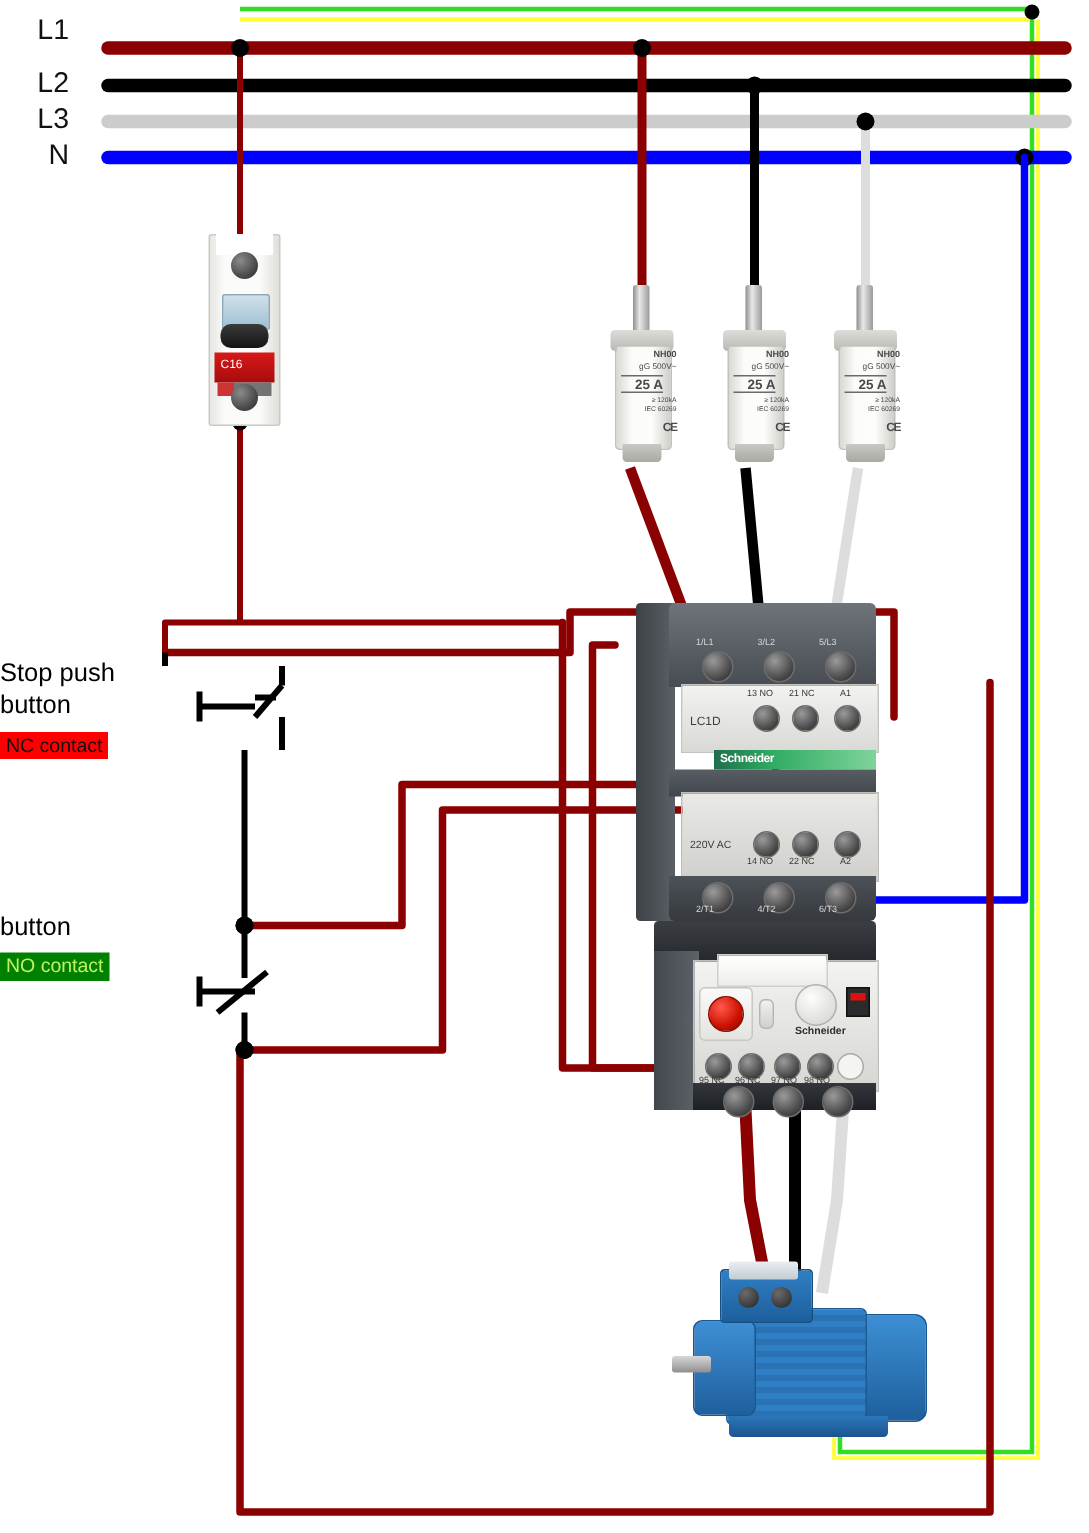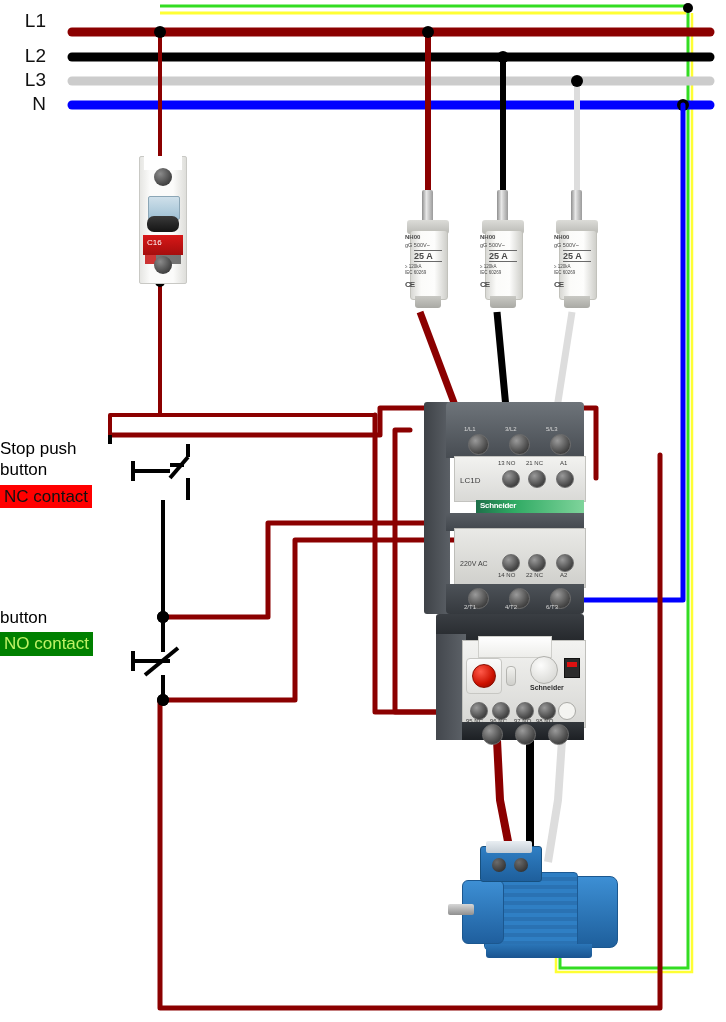--- a/index.html
+++ b/index.html
@@ -6,21 +6,21 @@
   html,body{margin:0;padding:0;background:#ffffff;}
   body{width:726px;height:1022px;position:relative;overflow:hidden;
        font-family:"Liberation Sans",sans-serif;}
   #stage{position:absolute;left:0;top:0;width:726px;height:1022px;}
   svg#wires{position:absolute;left:0;top:0;width:726px;height:1022px;}
 
   .bus-label{position:absolute;font-size:19px;color:#111;text-align:right;
              width:46px;line-height:1;}
   .pb-label{position:absolute;text-align:left;font-size:17px;color:#000;
             line-height:1.25;width:150px;}
-  .pb-tag{display:inline-block;padding:1px 4px;font-size:17px;}
+  .pb-tag{display:inline-block;padding:1px 4px;font-size:13px;}
   .tag-nc{background:#ff0000;color:#111;}
   .tag-no{background:#008000;color:#bef264;}
 
   
   .mcb{position:absolute;left:139px;top:156px;width:48px;height:128px;}
   .mcb .body{position:absolute;inset:0;background:#f3f3f1;
        border:1px solid #c9c9c5;border-radius:2px;
        background-image:linear-gradient(90deg,#e6e6e3 0%,#fbfbfa 22%,#fbfbfa 72%,#dededa 100%);}
   .mcb .slot{position:absolute;left:5px;top:0;width:38px;height:14px;background:#fff;}
   .mcb .scrw{position:absolute;left:15px;width:18px;height:18px;border-radius:50%;
@@ -41,21 +41,21 @@
   .fuse{position:absolute;width:46px;height:118px;}
   .fuse .blade{position:absolute;left:17px;top:0;width:11px;height:34px;
        background:linear-gradient(90deg,#8e8e8e,#e8e8e8 40%,#9a9a9a);border-radius:2px;}
   .fuse .shoulder{position:absolute;left:2px;top:30px;width:42px;height:14px;
        background:linear-gradient(180deg,#dcdcd8,#b9b9b4);border-radius:3px;}
   .fuse .barrel{position:absolute;left:5px;top:40px;width:36px;height:68px;
        background:linear-gradient(90deg,#d8d8d4 0%,#fbfbf9 28%,#fdfdfc 65%,#cfcfca 100%);
        border:1px solid #c2c2bc;border-radius:3px;}
   .fuse .foot{position:absolute;left:10px;top:106px;width:26px;height:12px;
        background:linear-gradient(180deg,#c9c9c4,#a9a9a4);border-radius:0 0 3px 3px;}
-  .fuse .txt{position:absolute;left:0;width:46px;text-align:left;color:#4a4a4a;
+  .fuse .txt{position:absolute;left:0;width:46px;text-align:right;color:#4a4a4a;
        font-family:"Liberation Sans",sans-serif;}
   .fuse .l1{top:44px;font-size:6px;font-weight:bold;}
   .fuse .l2{top:52px;font-size:5.5px;}
   .fuse .l3{top:60px;font-size:9px;font-weight:bold;border-top:1px solid #6a6a6a;
        border-bottom:1px solid #6a6a6a;margin:0 9px;width:28px;}
   .fuse .l4{top:74px;font-size:4.5px;}
   .fuse .l5{top:80px;font-size:4.5px;}
   .fuse .l6{top:90px;font-size:8px;font-weight:bold;letter-spacing:-1px;}
 
   

